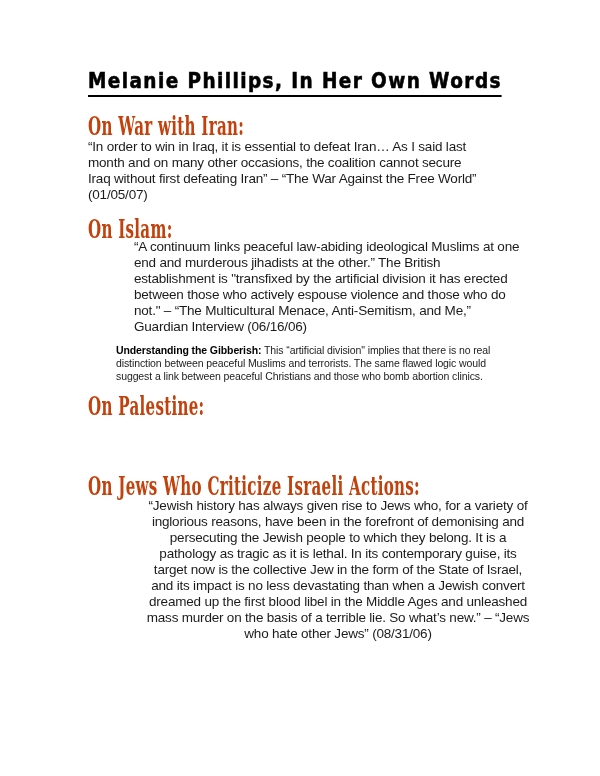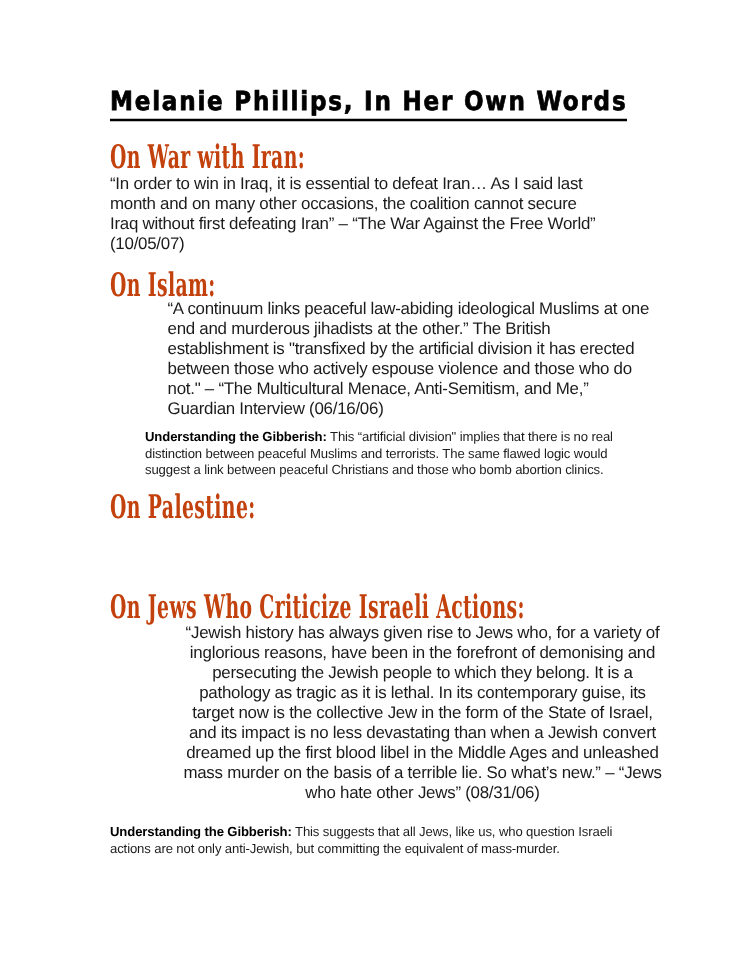--- a/index.html
+++ b/index.html
@@ -71,21 +71,21 @@
 <body>
 
 <div class="page">
 
   <h1 class="doc-title"><span class="squeeze">Melanie Phillips, In Her Own Words</span></h1>
 
   <h2 class="sec-heading" id="h-war"><span class="squeeze">On War with Iran:</span></h2>
   <p class="quote" id="p-war">“In order to win in Iraq, it is essential to defeat Iran… As I said last
 month and on many other occasions, the coalition cannot secure
 Iraq without first defeating Iran” – “The War Against the Free World”
-(10/05/07)</p>
+(01/05/07)</p>
 
   <h2 class="sec-heading" id="h-islam"><span class="squeeze">On Islam:</span></h2>
   <p class="quote" id="p-islam">“A continuum links peaceful law-abiding ideological Muslims at one
 end and murderous jihadists at the other.” The British
 establishment is "transfixed by the artificial division it has erected
 between those who actively espouse violence and those who do
 not." – “The Multicultural Menace, Anti-Semitism, and Me,”
 Guardian Interview (06/16/06)</p>
   <p class="gibberish" id="g-islam"><b>Understanding the Gibberish:</b><span> This “artificial division" implies that there is no real
 distinction between peaceful Muslims and terrorists. The same flawed logic would
@@ -96,16 +96,14 @@
   <h2 class="sec-heading" id="h-jews"><span class="squeeze">On Jews Who Criticize Israeli Actions:</span></h2>
   <p class="quote" id="p-jews">“Jewish history has always given rise to Jews who, for a variety of
 inglorious reasons, have been in the forefront of demonising and
 persecuting the Jewish people to which they belong. It is a
 pathology as tragic as it is lethal. In its contemporary guise, its
 target now is the collective Jew in the form of the State of Israel,
 and its impact is no less devastating than when a Jewish convert
 dreamed up the first blood libel in the Middle Ages and unleashed
 mass murder on the basis of a terrible lie. So what’s new.” – “Jews
 who hate other Jews” (08/31/06)</p>
-  <p class="gibberish" id="g-jews"><b>Understanding the Gibberish:</b><span> This suggests that all Jews, like us, who question Israeli
-actions are not only anti-Jewish, but committing the equivalent of mass-murder.</span></p>
 
 </div>
 
 </body></html>

